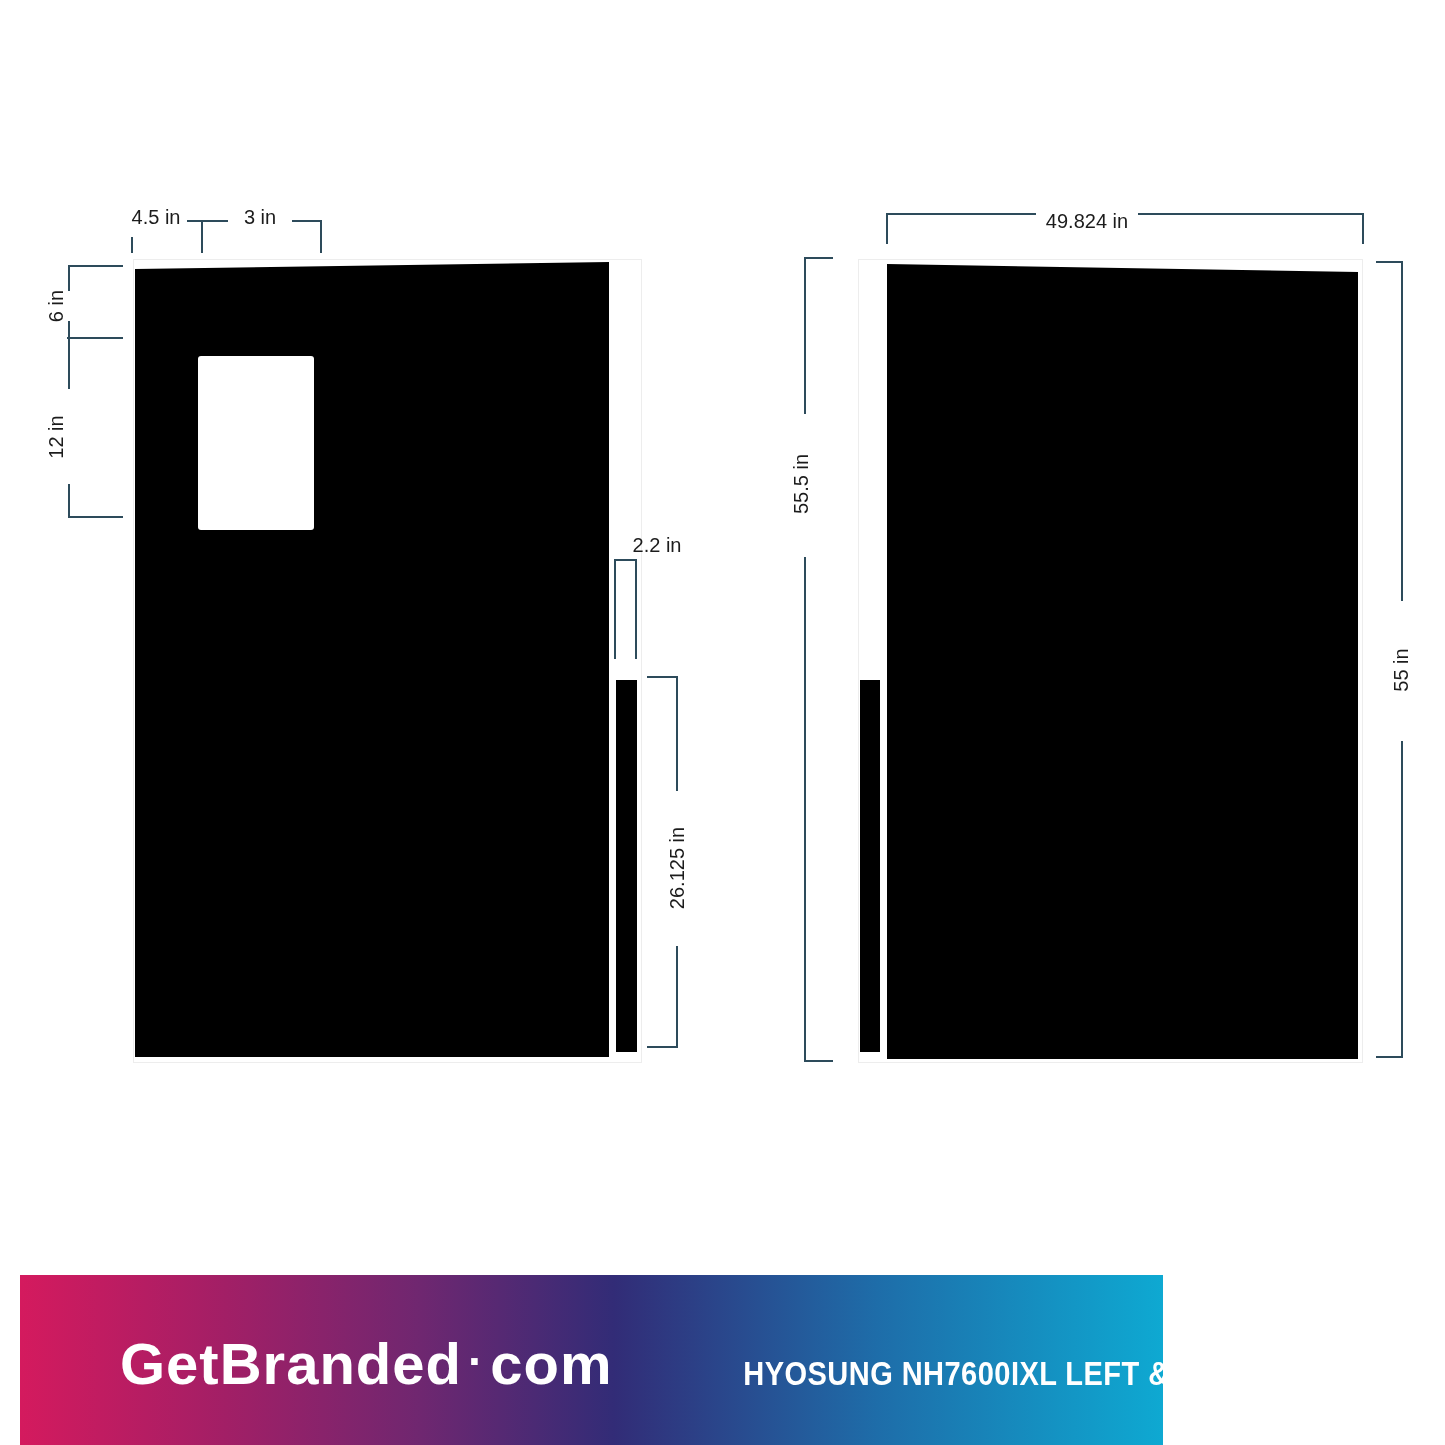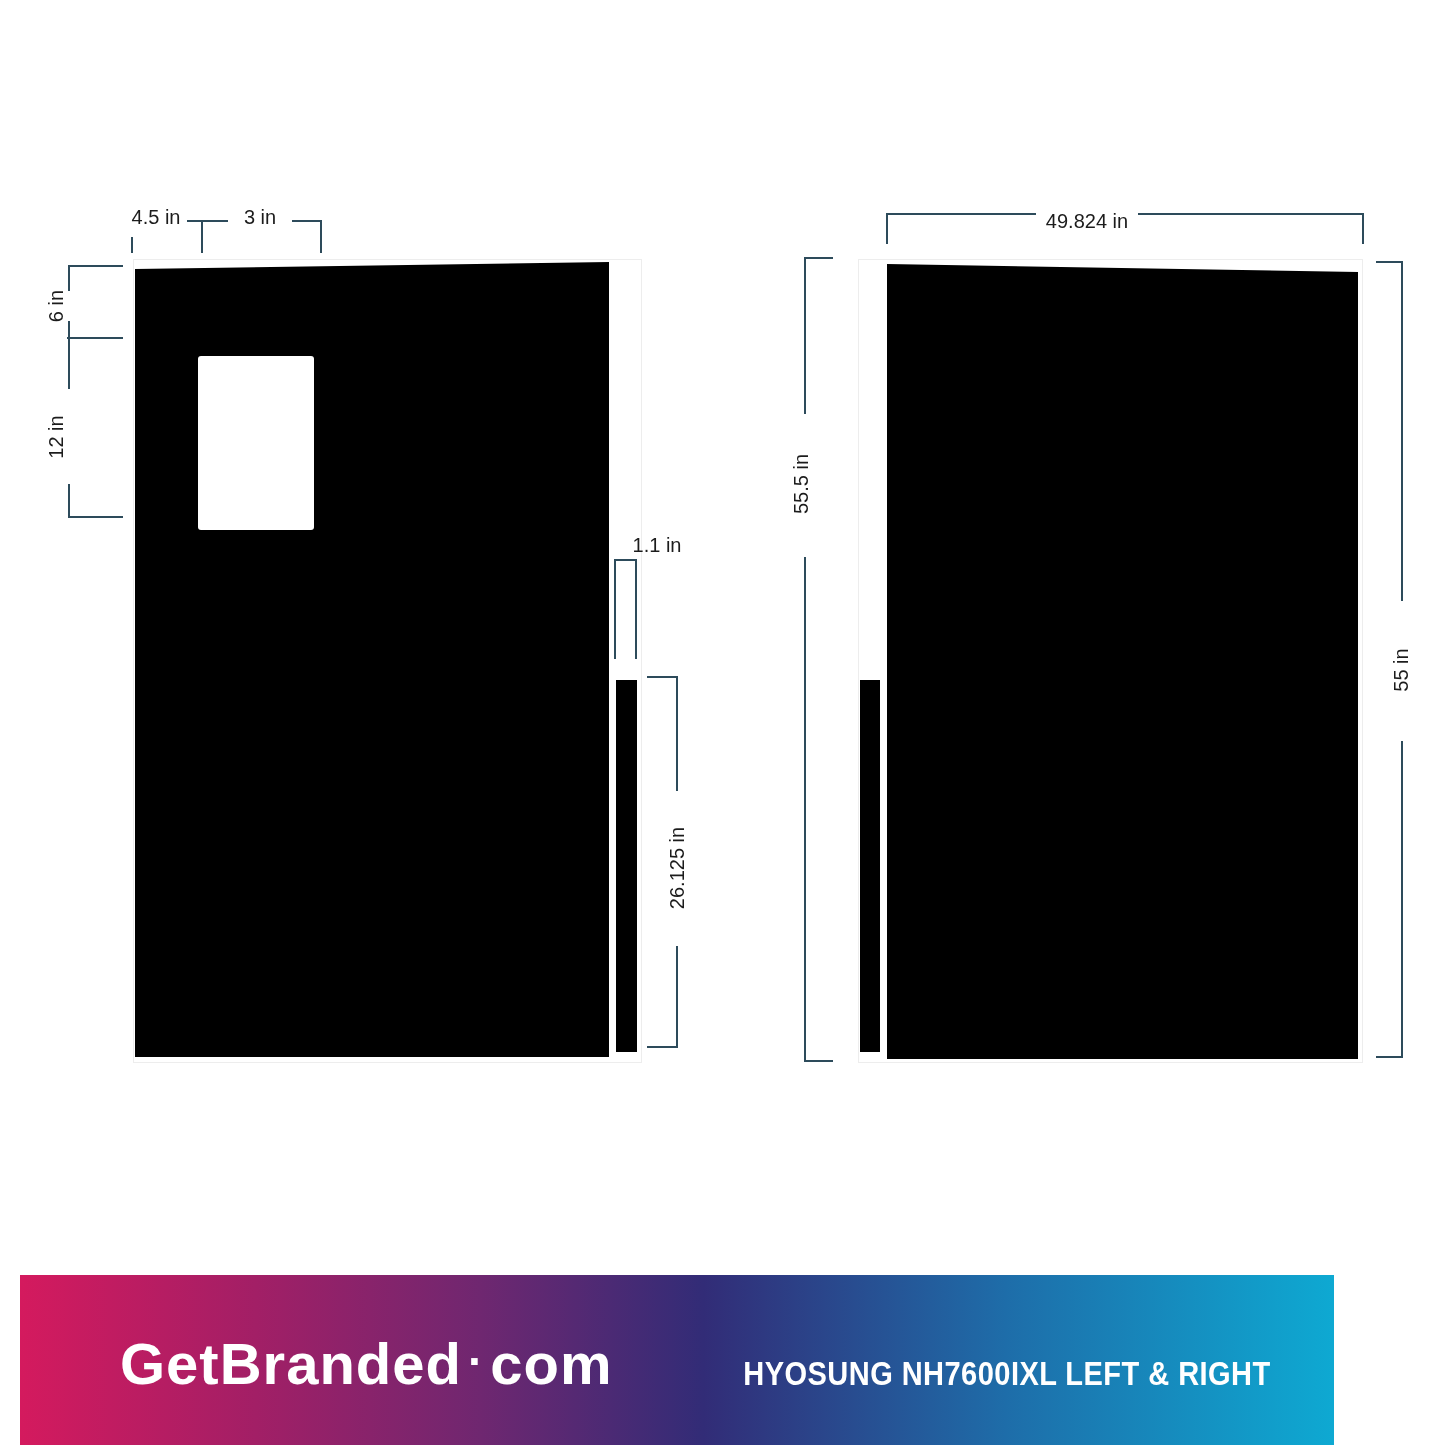--- a/index.html
+++ b/index.html
@@ -19,21 +19,21 @@
   .dl.h{height:2px;}
   .dl.v{width:2px;}
   
   .dim{
     position:absolute;color:#1c1c1c;font-size:20px;line-height:26px;height:26px;
     text-align:center;white-space:nowrap;
   }
   .dim.rot{transform:rotate(-90deg);transform-origin:center center;}
   
   .footer-bar{
-    position:absolute;left:0;top:1275px;width:1314px;height:170px;
+    position:absolute;left:0;top:1275px;width:1143px;height:170px;
     background:linear-gradient(90deg,#d41a5e 0%,#a21f66 18%,#6f2770 35%,#322c77 52%,#1e6da9 75%,#0ea9d2 100%);
   }
   .brand{
     position:absolute;left:100px;top:1327px;height:72px;display:flex;align-items:center;
     color:#ffffff;font-weight:700;font-size:58px;letter-spacing:1px;
   }
   .brand .dot{padding:0 6px;font-size:46px;position:relative;top:-2px;}
   .product-label{
     position:absolute;left:757px;top:1352px;width:660px;height:44px;
     display:flex;align-items:center;justify-content:center;
@@ -67,21 +67,21 @@
   <div class="dl v" style="left:48px;top:265px;height:26px;"></div>
   <div class="dim rot" style="left:-34px;top:293px;width:140px;">6 in</div>
   <div class="dl v" style="left:48px;top:321px;height:17px;"></div>
   <div class="dl h" style="left:47px;top:337px;width:56px;"></div>
 
   <div class="dl v" style="left:48px;top:339px;height:50px;"></div>
   <div class="dim rot" style="left:-34px;top:424px;width:140px;">12 in</div>
   <div class="dl v" style="left:48px;top:484px;height:33px;"></div>
   <div class="dl h" style="left:48px;top:516px;width:55px;"></div>
 
-  <div class="dim" style="left:601px;top:532px;width:72px;">1.1 in</div>
+  <div class="dim" style="left:601px;top:532px;width:72px;">2.2 in</div>
   <div class="dl h" style="left:594px;top:559px;width:23px;"></div>
   <div class="dl v" style="left:594px;top:559px;height:100px;"></div>
   <div class="dl v" style="left:615px;top:559px;height:100px;"></div>
 
   <div class="dl h" style="left:627px;top:676px;width:31px;"></div>
   <div class="dl v" style="left:656px;top:676px;height:115px;"></div>
   <div class="dim rot" style="left:577px;top:855px;width:160px;">26.125 in</div>
   <div class="dl v" style="left:656px;top:946px;height:102px;"></div>
   <div class="dl h" style="left:627px;top:1046px;width:31px;"></div>
 

